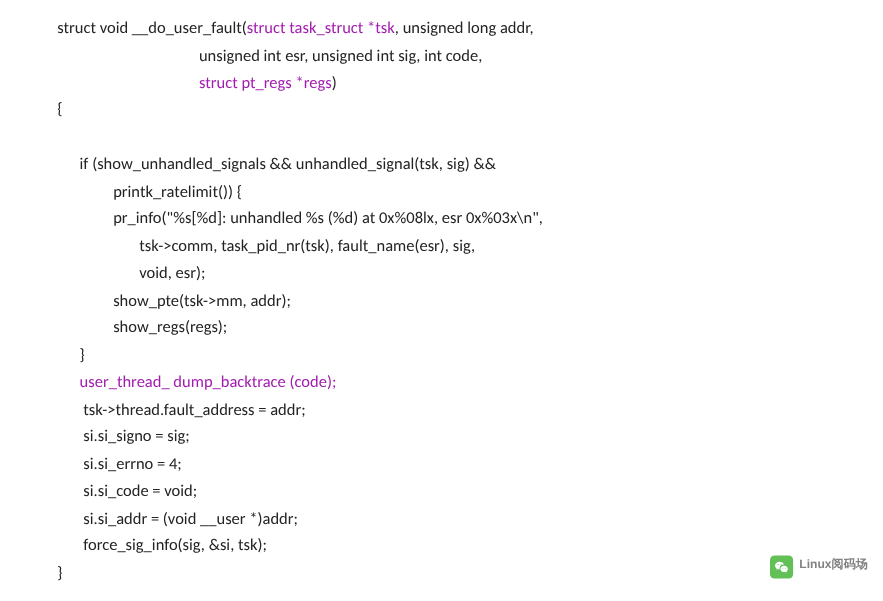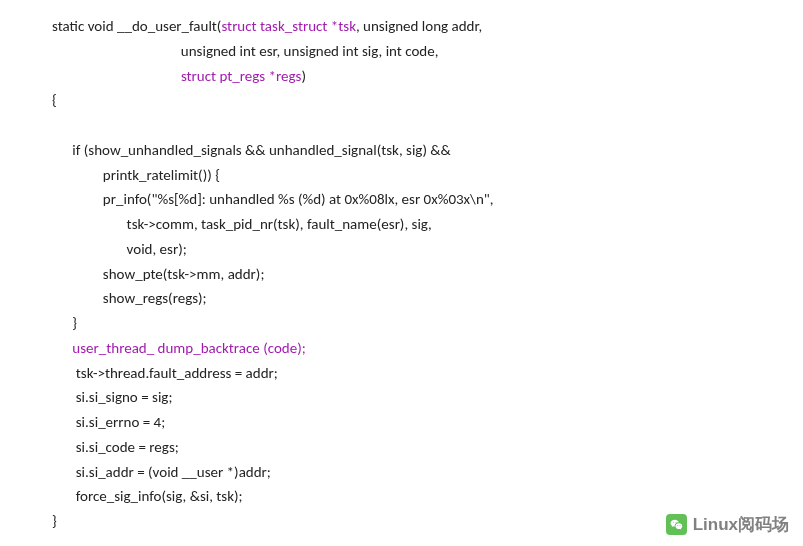--- a/index.html
+++ b/index.html
@@ -17,63 +17,63 @@
     line-height: 1.65;
     color: #232323;
     white-space: pre;
     margin: 0;
     padding: 14px 0 0 52px;
   }
   .red { color: #a21caf; }
   .watermark {
     position: absolute;
     right: 14px;
-    bottom: 10px;
+    bottom: 20px;
     display: flex;
-    align-items: center;
+    align-items: flex-start;
     gap: 6px;
     color: #6c6c6c;
     font-family: "Microsoft YaHei", Arial, sans-serif;
-    font-size: 17px;
+    font-size: 11px;
     font-weight: 700;
     opacity: 0.85;
   }
   .watermark .logo {
     width: 21px;
     height: 21px;
     background: #48b63a;
     border-radius: 4px;
     display: flex;
     align-items: center;
     justify-content: center;
   }
   .watermark .logo svg { width: 13px; height: 13px; }
   .watermark .logo svg path { fill: #ffffff; }
 </style>
 </head>
 <body>
 
-<pre class="code"><span><span>static void __do_user_fault(</span><span class="red">struct task_struct *tsk</span><span>, unsigned long addr,</span></span>
+<pre class="code"><span><span>struct void __do_user_fault(</span><span class="red">struct task_struct *tsk</span><span>, unsigned long addr,</span></span>
 <span>                                      unsigned int esr, unsigned int sig, int code,</span>
 <span><span>                                      </span><span class="red">struct pt_regs *regs</span><span>)</span></span>
 <span>{</span>
 <span></span>
 <span>      if (show_unhandled_signals &amp;&amp; unhandled_signal(tsk, sig) &amp;&amp;</span>
 <span>               printk_ratelimit()) {</span>
 <span>               pr_info("%s[%d]: unhandled %s (%d) at 0x%08lx, esr 0x%03x\n",</span>
 <span>                      tsk-&gt;comm, task_pid_nr(tsk), fault_name(esr), sig,</span>
 <span>                      void, esr);</span>
 <span>               show_pte(tsk-&gt;mm, addr);</span>
 <span>               show_regs(regs);</span>
 <span>      }</span>
 <span><span>      </span><span class="red">user_thread_ dump_backtrace (code);</span></span>
 <span>       tsk-&gt;thread.fault_address = addr;</span>
 <span>       si.si_signo = sig;</span>
 <span>       si.si_errno = 4;</span>
-<span>       si.si_code = regs;</span>
+<span>       si.si_code = void;</span>
 <span>       si.si_addr = (void __user *)addr;</span>
 <span>       force_sig_info(sig, &amp;si, tsk);</span>
 <span>}</span></pre>
 
 <div class="watermark">
   <span class="logo">
     <svg viewBox="0 0 24 24">
         <path d="M8.7 3C4.5 3 1 5.9 1 9.5c0 2 1.1 3.7 2.8 4.9l-.7 2.2 2.5-1.3c.9.3 1.9.4 3 .4h.4c-.2-.6-.3-1.2-.3-1.8 0-3.3 3.2-6 7.1-6h.4C15.4 5 12.3 3 8.7 3zm-2.5 4c.5 0 .9.4.9.9s-.4.9-.9.9-.9-.4-.9-.9.4-.9.9-.9zm5 0c.5 0 .9.4.9.9s-.4.9-.9.9-.9-.4-.9-.9.4-.9.9-.9zM16.4 9.9c-3.5 0-6.3 2.4-6.3 5.3s2.8 5.3 6.3 5.3c.8 0 1.6-.1 2.3-.4l2 1-.5-1.8c1.5-1 2.4-2.4 2.4-4.1 0-2.9-2.8-5.3-6.2-5.3zm-2.1 3.2c.4 0 .8.3.8.8s-.4.8-.8.8-.8-.3-.8-.8.4-.8.8-.8zm4.2 0c.4 0 .8.3.8.8s-.4.8-.8.8-.8-.3-.8-.8.4-.8.8-.8z"></path>
       </svg>
   </span>

